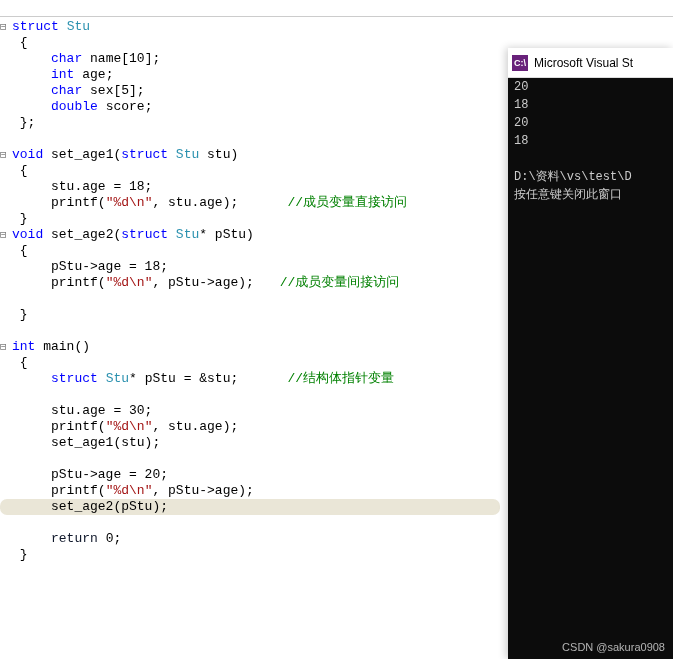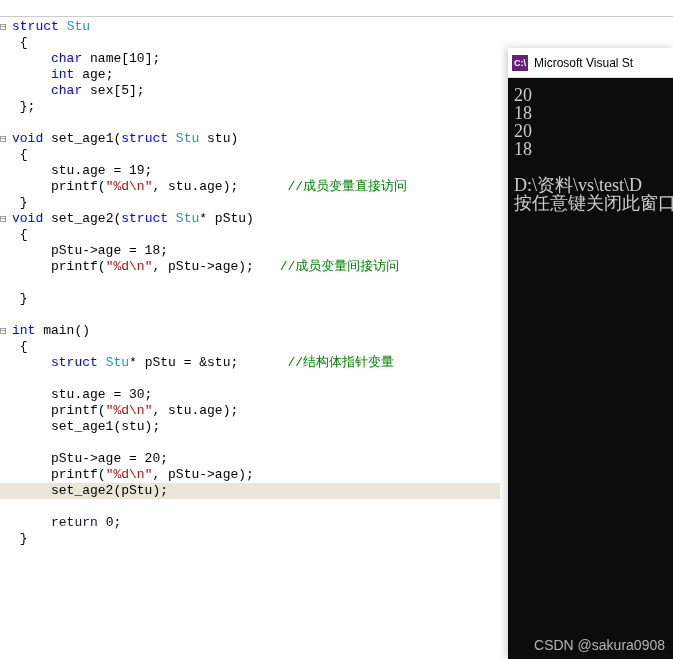--- a/index.html
+++ b/index.html
@@ -29,21 +29,21 @@
     font-size: 11px;
     text-align: left;
     margin-left: -12px;
     vertical-align: top;
   }
   .kw { color: #0000ff; }
   .type { color: #2b91af; }
   .str { color: #a31515; }
   .cmt { color: #008000; margin-left: 18px; }
   .kwred { color: #0f172a; }
-  .highlight-line { background: #eae6d7; display: inline-block; width: 500px; padding-left: 12px; margin-left: -12px; }
+  .highlight-line { background: #eae6d7; display: inline-block; width: 500px; padding-left: 12px; margin-left: -12px; border-radius: 7px; }
 
   .console-window {
     position: absolute;
     right: 0;
     top: 48px;
     width: 165px;
     height: 611px;
     background: #0c0c0c;
     border-top: 30px solid #f0f0f0;
     box-shadow: -2px 0 8px rgba(0,0,0,0.2);
@@ -68,51 +68,52 @@
     background: #68217a;
     margin-right: 6px;
     display: flex;
     align-items: center;
     justify-content: center;
     color: #fff;
     font-size: 9px;
     font-weight: bold;
   }
   .console-body {
-    padding: 8px 6px;
+    padding: 0 6px;
     color: #cccccc;
-    font-family: Liberation Serif, serif;
-    font-size: 18px;
+    font-family: Liberation Mono, monospace;
+    font-size: 12px;
     line-height: 18px;
     white-space: pre;
   }
   .watermark {
     position: absolute;
     bottom: 6px;
     right: 8px;
     color: #d0d0d0;
     font-family: sans-serif;
-    font-size: 14px;
+    font-size: 11px;
     opacity: 0.85;
   }
 </style>
 </head>
 <body>
 
 <div class="editor" id="editor">
     <div class="line"><span class="gutter">⊟</span><span><span class="kw">struct</span><span> </span><span class="type">Stu</span></span></div>
     <div class="line"><span class="gutter"></span><span><span> {</span></span></div>
     <div class="line"><span class="gutter"></span><span><span>     </span><span class="kw">char</span><span> name[10];</span></span></div>
     <div class="line"><span class="gutter"></span><span><span>     </span><span class="kw">int</span><span> age;</span></span></div>
     <div class="line"><span class="gutter"></span><span><span>     </span><span class="kw">char</span><span> sex[5];</span></span></div>
+    <div class="line"><span class="gutter"></span><span><span>     </span><span class="kw">double</span><span> score;</span></span></div>
     <div class="line"><span class="gutter"></span><span><span> };</span></span></div>
     <div class="line"><span class="gutter"></span><span><span></span></span></div>
     <div class="line"><span class="gutter">⊟</span><span><span class="kw">void</span><span> set_age1(</span><span class="kw">struct</span><span> </span><span class="type">Stu</span><span> stu)</span></span></div>
     <div class="line"><span class="gutter"></span><span><span> {</span></span></div>
-    <div class="line"><span class="gutter"></span><span><span>     stu.age = 19;</span></span></div>
+    <div class="line"><span class="gutter"></span><span><span>     stu.age = 18;</span></span></div>
     <div class="line"><span class="gutter"></span><span><span>     printf(</span><span class="str">"%d\n"</span><span>, stu.age);    </span><span class="cmt">//成员变量直接访问</span></span></div>
     <div class="line"><span class="gutter"></span><span><span> }</span></span></div>
     <div class="line"><span class="gutter">⊟</span><span><span class="kw">void</span><span> set_age2(</span><span class="kw">struct</span><span> </span><span class="type">Stu</span><span>* pStu)</span></span></div>
     <div class="line"><span class="gutter"></span><span><span> {</span></span></div>
     <div class="line"><span class="gutter"></span><span><span>     pStu-&gt;age = 18;</span></span></div>
     <div class="line"><span class="gutter"></span><span><span>     printf(</span><span class="str">"%d\n"</span><span>, pStu-&gt;age); </span><span class="cmt">//成员变量间接访问</span></span></div>
     <div class="line"><span class="gutter"></span><span><span></span></span></div>
     <div class="line"><span class="gutter"></span><span><span> }</span></span></div>
     <div class="line"><span class="gutter"></span><span><span></span></span></div>
     <div class="line"><span class="gutter">⊟</span><span><span class="kw">int</span><span> main()</span></span></div>

